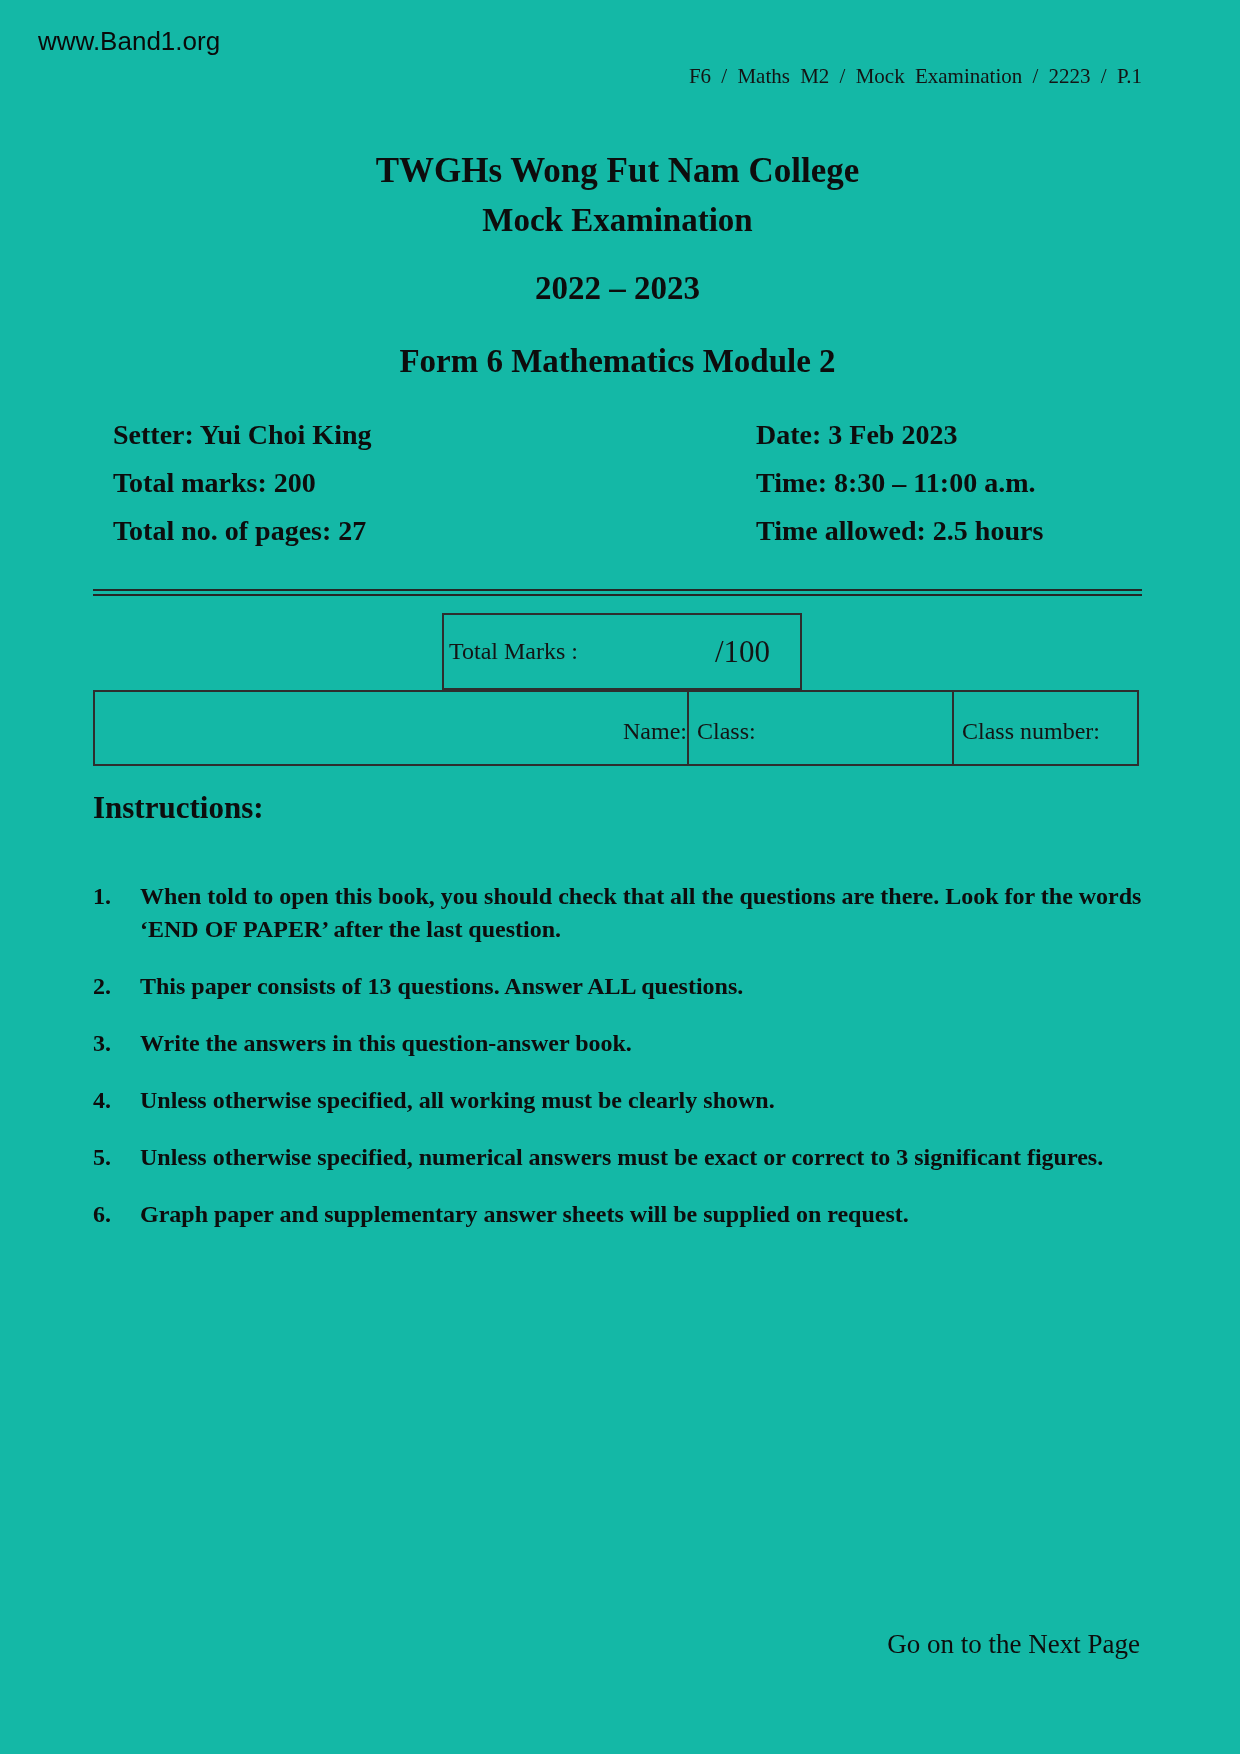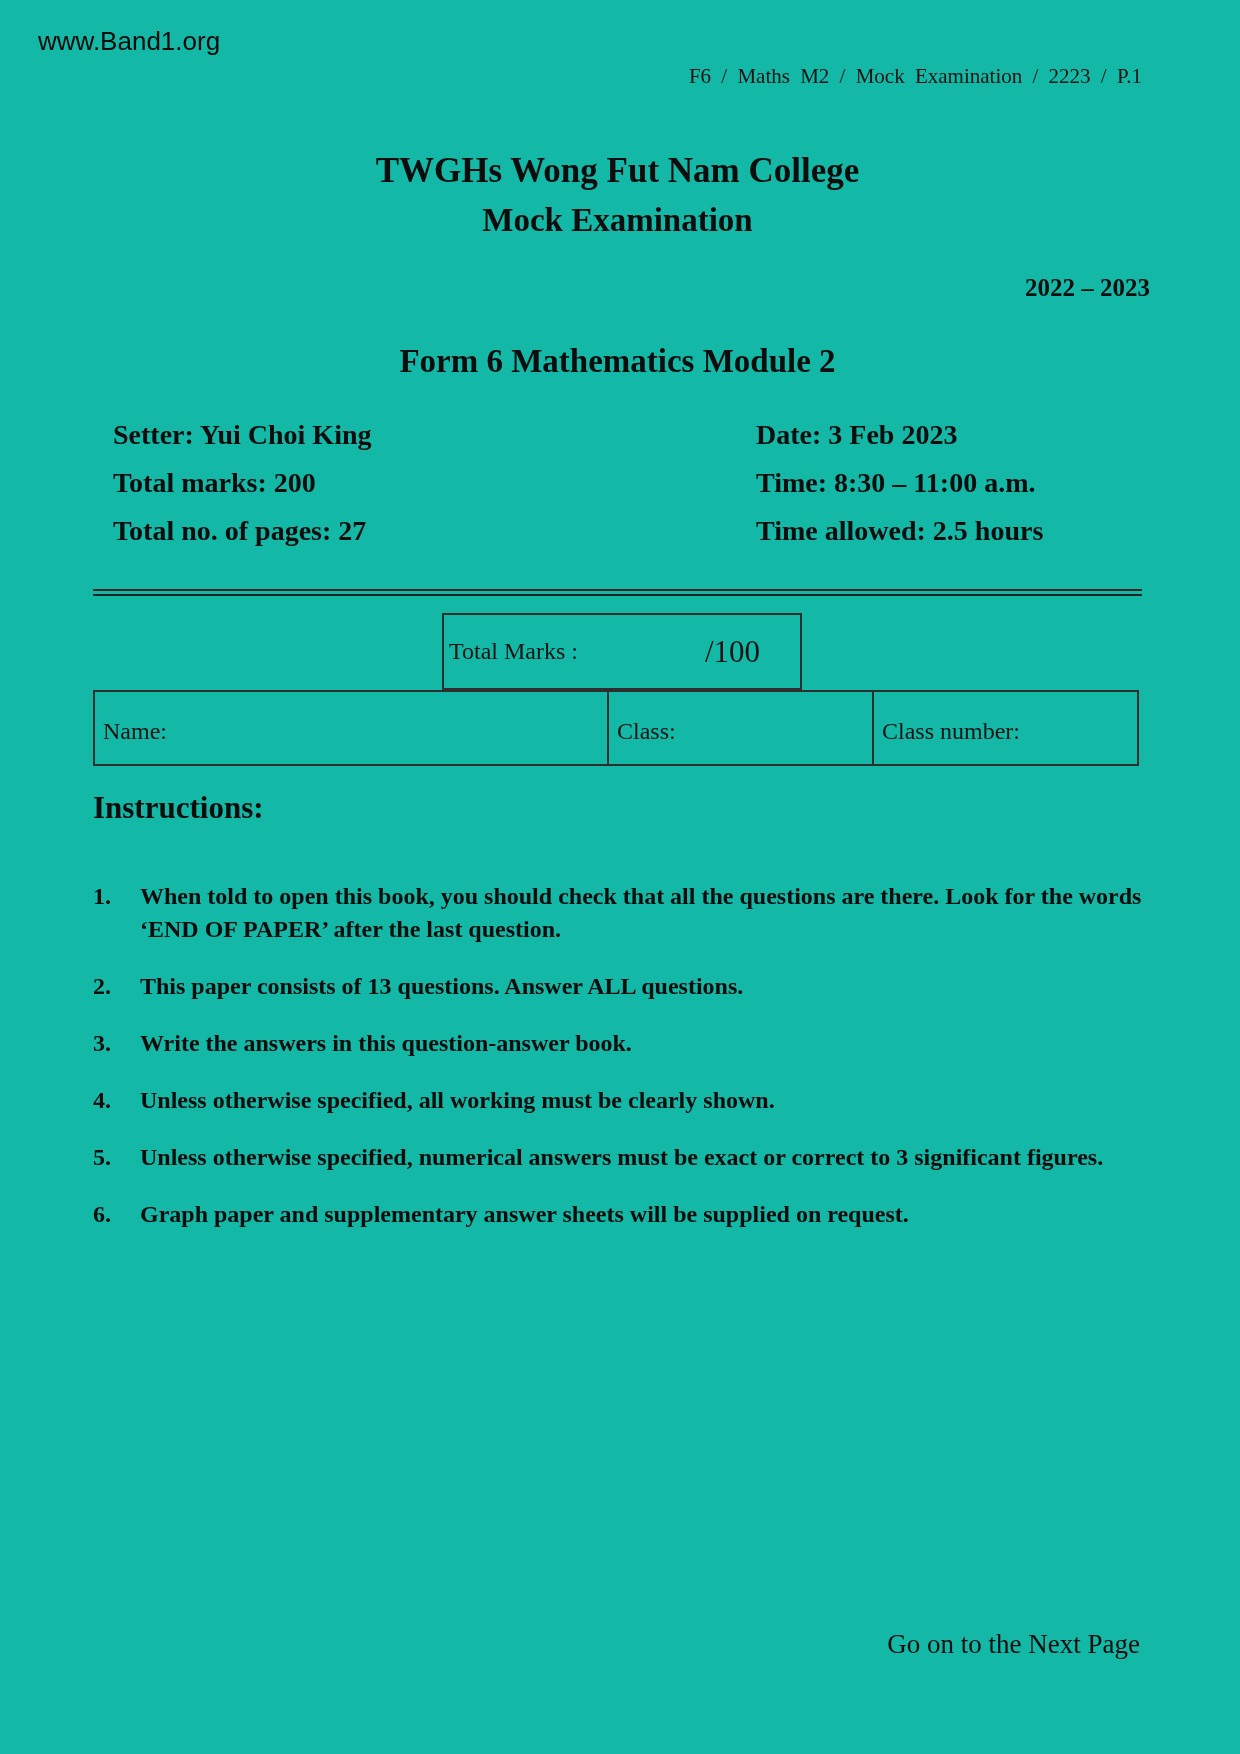--- a/index.html
+++ b/index.html
@@ -19,21 +19,21 @@
   .course-code{
     position:absolute;top:64px;right:98px;
     font-size:21px;word-spacing:5px;color:#141414;
   }
   .titles{
     position:absolute;left:93px;top:0;width:1049px;
     text-align:center;font-weight:bold;color:#0d0d0d;
   }
   .t1{position:absolute;left:0;width:100%;top:127px;font-size:35px;line-height:40px;margin-top:24px;}
   .t2{position:absolute;left:0;width:100%;top:200px;font-size:33px;line-height:40px;}
-  .t3{position:absolute;left:8px;width:100%;top:268px;font-size:25px;line-height:40px;text-align:right;}
+  .t3{position:absolute;left:0;width:100%;top:268px;font-size:33px;line-height:40px;}
   .t4{position:absolute;left:0;width:100%;top:341px;font-size:33px;line-height:40px;}
   .info-line{
     position:absolute;font-size:28px;font-weight:bold;line-height:34px;color:#0d0d0d;
     white-space:nowrap;
   }
   .il-left{left:113px;}
   .il-right{left:756px;}
   .row1{top:418px;}
   .row2{top:466px;}
   .row3{top:514px;}
@@ -41,31 +41,31 @@
     position:absolute;left:93px;top:589px;width:1049px;height:3px;
     border-top:2px solid #262626;border-bottom:2px solid #262626;
   }
   .marks-box{
     position:absolute;left:442px;top:613px;width:360px;height:77px;
     border:2px solid #2e2e2e;box-sizing:border-box;
     display:flex;align-items:center;
     font-size:24px;color:#141414;
   }
   .marks-box .label{padding-left:5px;}
-  .marks-box .value{margin-left:auto;margin-right:40px;font-size:31px;}
+  .marks-box .value{margin-left:auto;margin-right:30px;font-size:31px;}
   .student-table{
     position:absolute;left:93px;top:690px;width:1046px;height:76px;
     border:2px solid #2e2e2e;box-sizing:border-box;
     display:flex;font-size:24px;color:#141414;
   }
   .student-table .cell{
     display:flex;align-items:center;box-sizing:border-box;
     padding-left:8px;padding-top:6px;
   }
-  .cell-name{width:512px;}
+  .cell-name{width:592px;justify-content:flex-end;}
   .cell-class{width:265px;border-left:2px solid #2e2e2e;}
   .cell-classnum{flex:1;border-left:2px solid #2e2e2e;}
   .instructions-heading{
     position:absolute;left:93px;top:790px;
     font-size:31px;font-weight:bold;color:#0d0d0d;
   }
   .instructions-list{
     position:absolute;left:93px;top:880px;width:1056px;
     font-size:24px;font-weight:bold;line-height:33px;color:#0d0d0d;
   }

